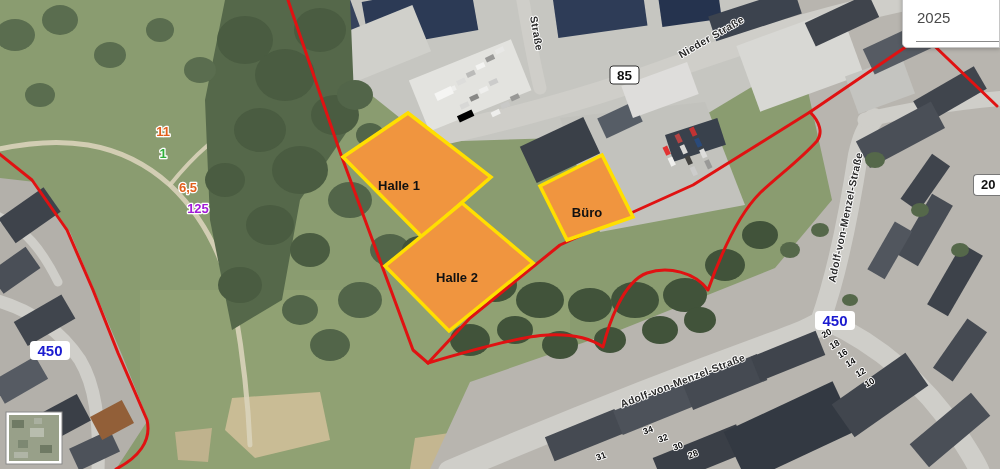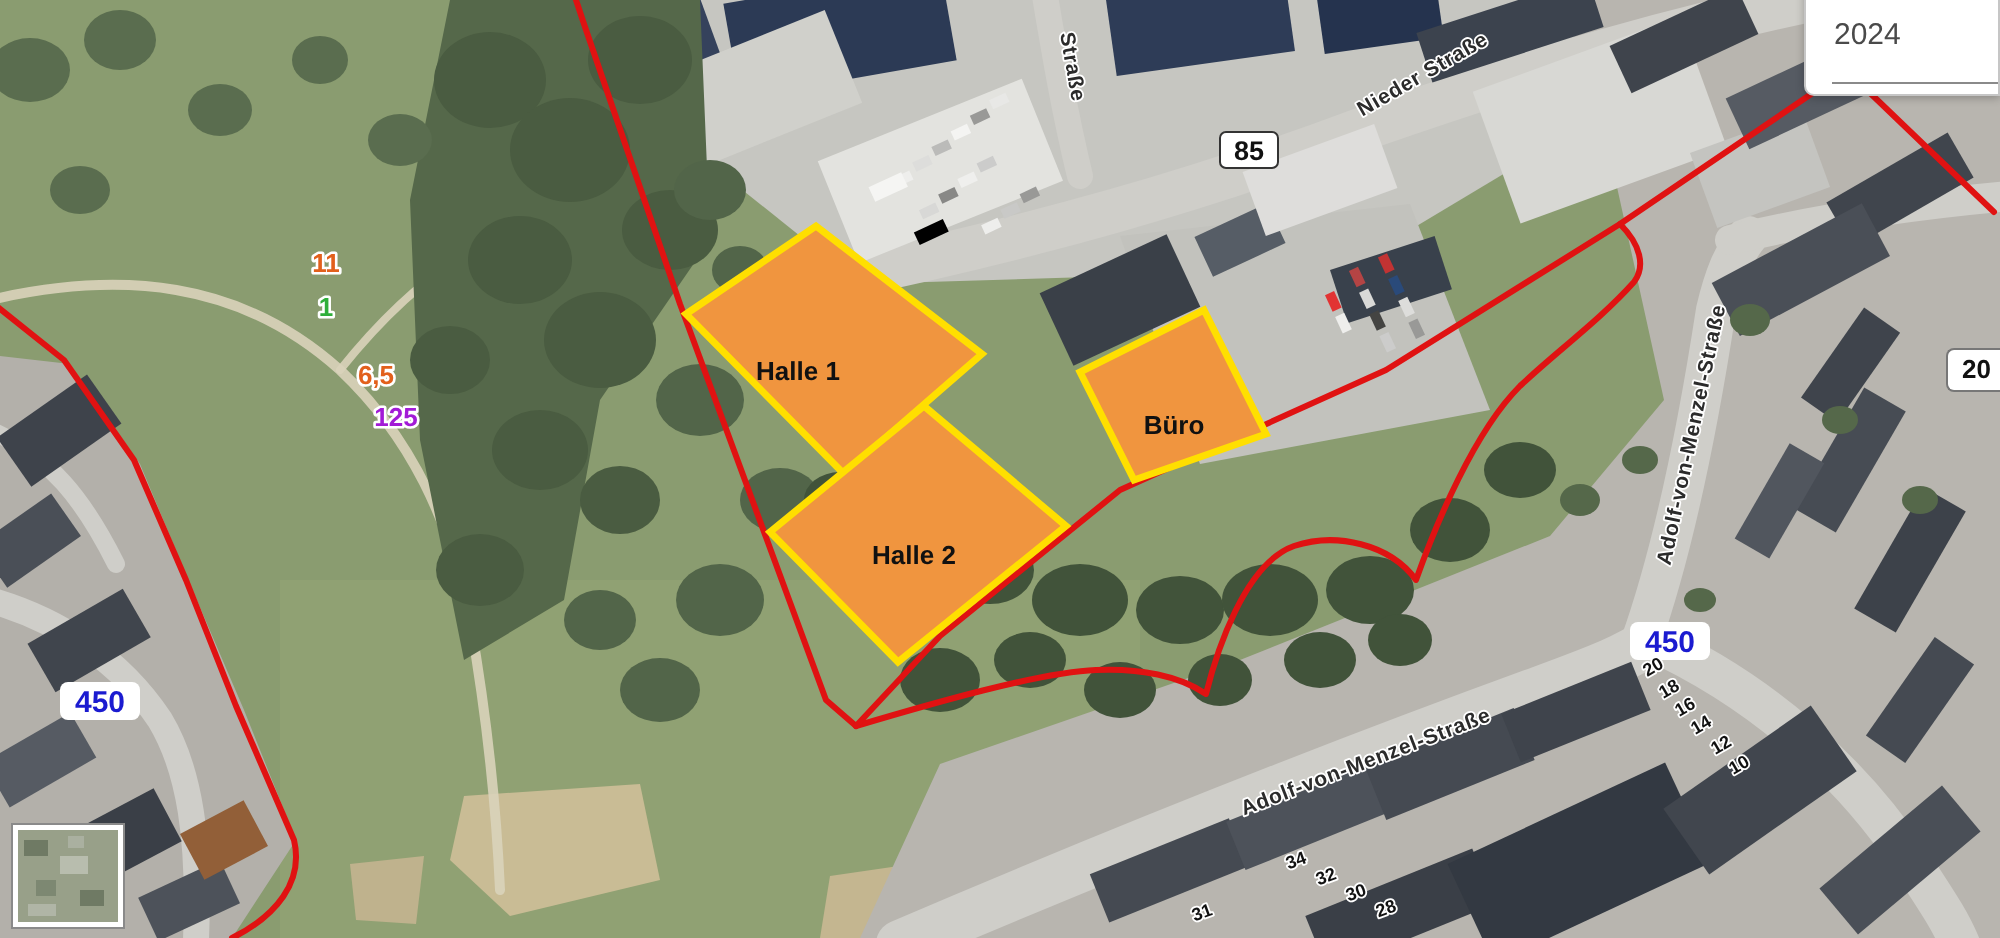--- a/index.html
+++ b/index.html
@@ -261,18 +261,18 @@
     <rect x="12" y="420" width="12" height="8" fill="#6f7a64"></rect>
     <rect x="30" y="428" width="14" height="9" fill="#b8bdae"></rect>
     <rect x="18" y="440" width="10" height="8" fill="#7d8872"></rect>
     <rect x="40" y="445" width="12" height="8" fill="#6f7a64"></rect>
     <rect x="34" y="418" width="8" height="6" fill="#aab0a0"></rect>
     <rect x="14" y="452" width="14" height="6" fill="#b0b5a6"></rect>
   </g>
 </svg>
 
 <div class="year-panel">
-  <div class="year">2024</div>
+  <div class="year">2025</div>
   <div class="divider"></div>
 </div>
 
 <div class="edge-badge">20</div>
 </div>
 
 </body></html>

